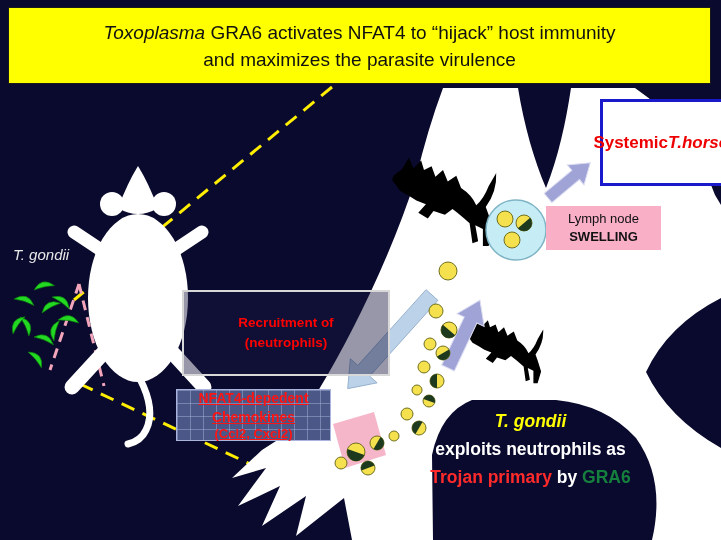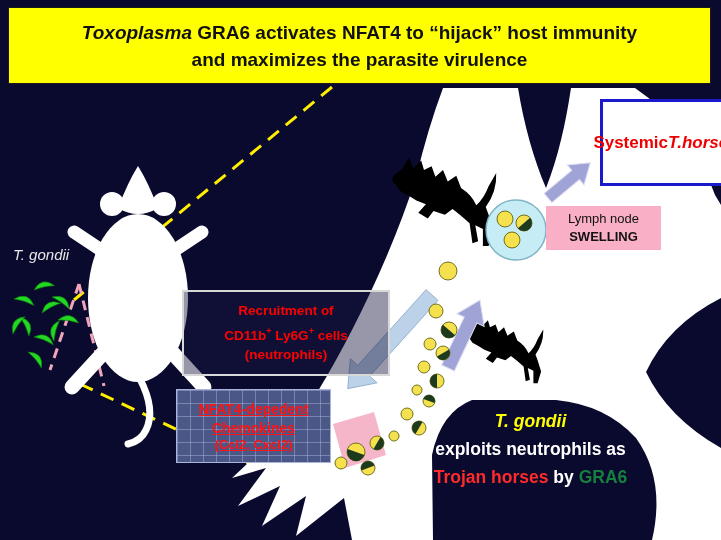--- a/index.html
+++ b/index.html
@@ -9,21 +9,21 @@
     font-family:"Liberation Sans",sans-serif;
   }
   .stage *{box-sizing:border-box;}
   svg.scene{position:absolute;left:0;top:0;z-index:1;}
   .overlay{position:absolute;z-index:2;}
 
   .banner{
     left:8px;top:7px;width:703px;height:77px;
     background:#ffff00;border:1px solid #1a1a1a;
     display:flex;flex-direction:column;justify-content:center;align-items:center;
-    text-align:center;color:#111;font-weight:bold;font-size:19px;line-height:27px;
+    text-align:center;color:#111;font-weight:normal;font-size:19px;line-height:27px;
     z-index:3;
   }
   .systemic-box{
     left:600px;top:99px;width:131px;height:87px;
     background:#ffffff;border:3px solid #1a1acc;
     display:flex;flex-direction:row;justify-content:center;align-items:center;
     text-align:center;color:#ee0000;font-weight:bold;font-size:17px;line-height:25px;
   }
   .lymph-label{
     left:546px;top:206px;width:115px;height:44px;
@@ -34,21 +34,21 @@
   .lymph-label .l1{font-weight:400;}
   .lymph-label .l2{font-weight:700;}
   .recruit-box{
     left:182px;top:254px;width:208px;height:86px;
     border:2px solid #d8d8d8;background:rgba(25,25,65,0.45);
     display:flex;flex-direction:column;justify-content:center;align-items:center;
     text-align:center;color:#ff0000;font-weight:bold;font-size:13.5px;line-height:20px;margin-top:36px;
   }
   .recruit-box sup{font-size:9px;}
   .nfat4-box{
-    left:176px;top:389px;width:155px;height:74px;
+    left:176px;top:389px;width:155px;height:52px;
     background-color:#4b5787;
     background-image:
       linear-gradient(rgba(175,185,225,0.45) 1px, transparent 1px),
       linear-gradient(90deg, rgba(175,185,225,0.45) 1px, transparent 1px);
     background-size:13px 13px;
     border:1px solid #aab4dd;
     display:flex;flex-direction:column;justify-content:center;align-items:center;
     text-align:center;color:#ff1414;font-weight:bold;
   }
   .nfat4-box .big{font-size:14px;line-height:19px;text-decoration:underline;}
@@ -210,23 +210,20 @@
     <div>
       <i>Toxoplasma</i><span> GRA6 activates NFAT4 to “hijack” host immunity</span>
     </div>
     <div>and maximizes the parasite virulence</div>
   </div>
 
   <div class="overlay tgondii-label">T. gondii</div>
 
   <div class="overlay recruit-box">
     <div>Recruitment of</div>
-    <div>
-      <span>CD11b</span><sup>+</sup><span> Ly6G</span><sup>+</sup><span> cells</span>
-    </div>
     <div>(neutrophils)</div>
   </div>
 
   <div class="overlay nfat4-box">
     <div class="big">NFAT4-depedent</div>
     <div class="big">Chemokines</div>
     <div class="small">(Ccl2, Cxcl2)</div>
   </div>
 
   <div class="overlay lymph-label">
@@ -236,17 +233,17 @@
 
   <div class="overlay systemic-box">
     <div>Systemic</div>
     <div><i>T.horses</i></div>
   </div>
 
   <div class="overlay bottom-caption">
     <div class="yellow">T. gondii</div>
     <div class="white">exploits neutrophils as</div>
     <div>
-      <span class="red">Trojan horses</span><span class="white"> by </span><span class="green">GRA6</span>
+      <span class="red">Trojan primary</span><span class="white"> by </span><span class="green">GRA6</span>
     </div>
   </div>
 
 </div>
 
 </body></html>

